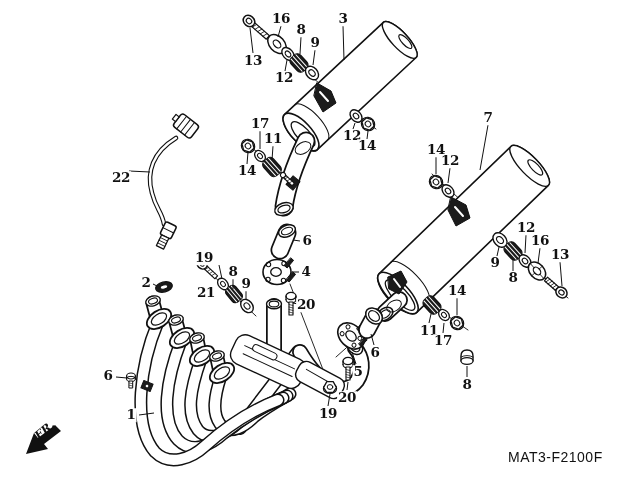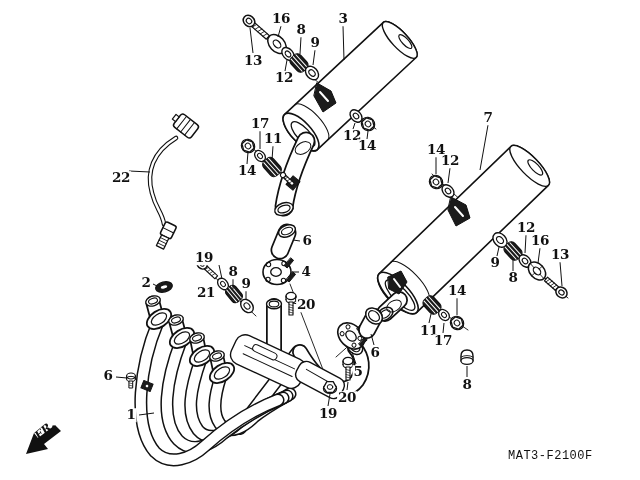--- a/index.html
+++ b/index.html
@@ -11,21 +11,21 @@
   .art, #leaders { position:absolute; left:0; top:0; width:640px; height:480px; }
   #leaders { pointer-events:none; }
   .callout {
     position:absolute; transform:translate(-50%,-50%);
     font-family:"DejaVu Serif", serif; font-weight:600; font-size:13.5px;
     color:#111; line-height:1; background:#fff; padding:0 1px;
     letter-spacing:-0.5px; white-space:nowrap;
   }
   .part-code {
     position:absolute; left:508px; top:449px;
-    font-family:Liberation Mono, monospace; font-size:12px; color:#111;
+    font-family:Liberation Sans, sans-serif; font-size:14px; color:#111;
     letter-spacing:0.5px;
   }
 </style>
 </head>
 <body>
 
 <div class="stage">
 
 <svg class="art" viewBox="0 0 640 480">
  <g fill="none" stroke="#111" stroke-width="1.5" stroke-linecap="round" stroke-linejoin="round">

